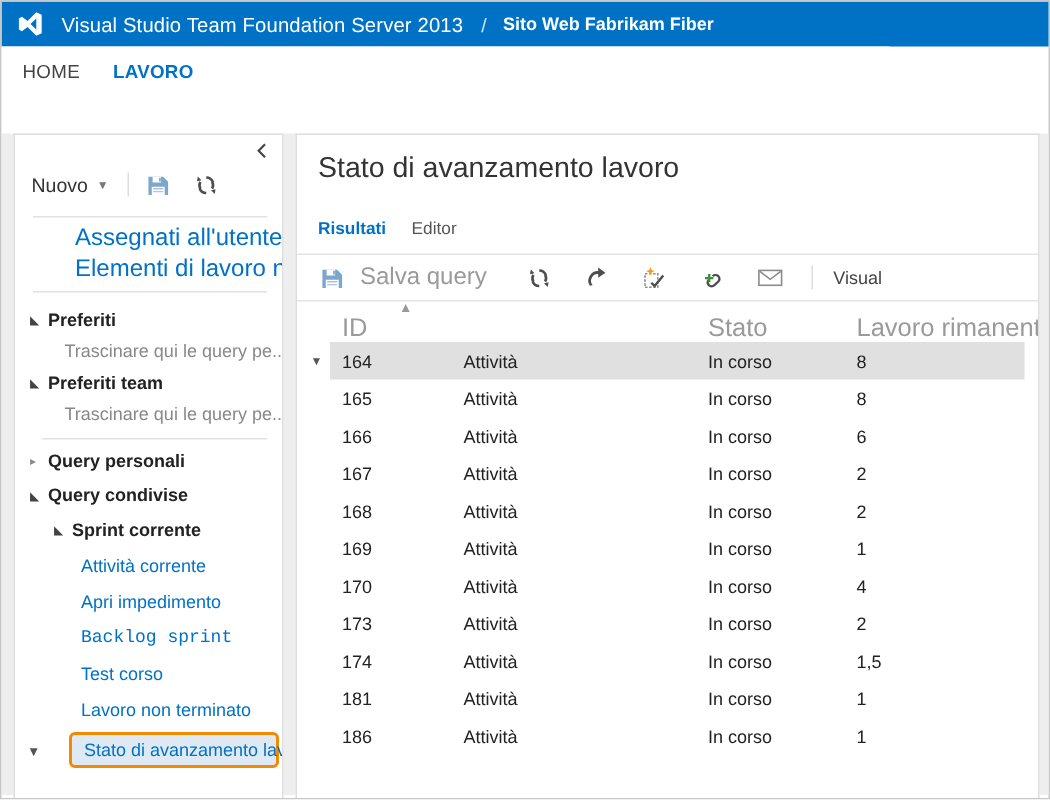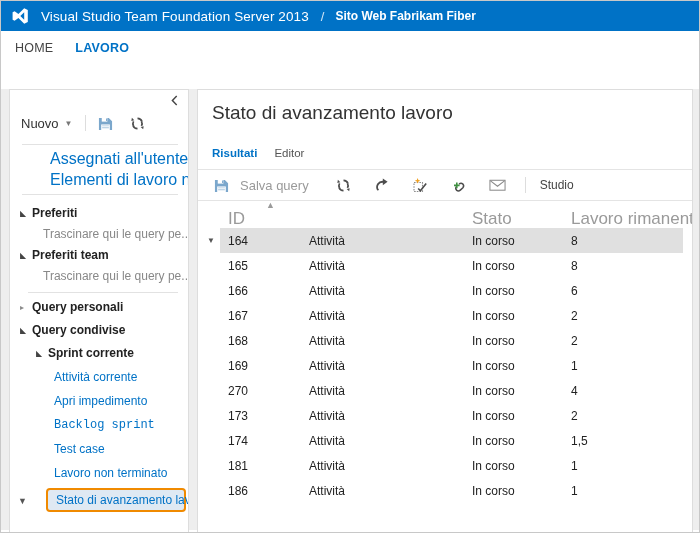--- a/index.html
+++ b/index.html
@@ -197,21 +197,21 @@
   .ctoolbar {
     position: absolute; left: 0; top: 80px;
     width: 494px; height: 30px;
     display: flex; align-items: center;
   }
   .ct-icon {
     width: 26px; height: 24px; cursor: pointer;
     display: flex; align-items: center; justify-content: center;
   }
   .ct-save-label {
-    font-size: 13px; color: #9a9a9a; margin-left: 6px; white-space: nowrap;
+    font-size: 16px; color: #9a9a9a; margin-left: 6px; white-space: nowrap;
     cursor: pointer;
   }
   .ct-gap { width: 22px; }
   .ct-sep { width: 1px; height: 16px; background: #dddddd; margin: 0 14px; }
   .ct-col {
     font-size: 12px; color: #444444; white-space: nowrap; cursor: pointer;
   }
 
   
   .grid {
@@ -343,21 +343,21 @@
       </div>
 
       <div class="sb-node" style="left:26px; top:256px;">
         <span class="tri">◣</span>
         <span class="lbl">Sprint corrente</span>
       </div>
 
       <div class="sb-leaf" style="left:44px; top:280px;">Attività corrente</div>
       <div class="sb-leaf" style="left:44px; top:304px;">Apri impedimento</div>
       <div class="sb-leaf" style="left:44px; top:328px;font-family:Liberation Mono, monospace;">Backlog sprint</div>
-      <div class="sb-leaf" style="left:44px; top:352px;">Test case</div>
+      <div class="sb-leaf" style="left:44px; top:352px;">Test corso</div>
       <div class="sb-leaf" style="left:44px; top:376px;">Lavoro non terminato</div>
 
       <div class="sb-selected" style="left:36px; top:398px; width:140px; height:24px;">
         <span>Stato di avanzamento lavoro</span>
       </div>
 
       <div class="sb-scroll-down" style="top:406px;">▼</div>
     </div>
 
     <div class="content">
@@ -419,21 +419,21 @@
         </div>
 
         <div class="ct-icon" style="margin-left:14px;">
           <svg width="17" height="14" viewBox="0 0 18 14">
             <rect x="1" y="2" width="16" height="10.5" fill="#ffffff" stroke="#8a8a8a" stroke-width="1.1"></rect>
             <path d="M1.6 2.6 L9 8.3 L16.4 2.6" fill="none" stroke="#8a8a8a" stroke-width="1.1"></path>
           </svg>
         </div>
 
         <div class="ct-sep"></div>
-        <div class="ct-col">Studio</div>
+        <div class="ct-col">Visual</div>
       </div>
 
       <div class="content-hr" style="top:110px;"></div>
 
       <div class="grid">
         <div class="grid-head">
           <div class="sort-arrow">▲</div>
           <div class="hcell col-id">ID</div>
           <div class="hcell col-state">Stato</div>
           <div class="hcell col-rem">Lavoro rimanente</div>
@@ -483,21 +483,21 @@
         <div class="grid-row">
           <div class="rowbg"></div>
           <div class="cell col-id">169</div>
           <div class="cell col-type">Attività</div>
           <div class="cell col-state">In corso</div>
           <div class="cell col-rem">1</div>
         </div>
 
         <div class="grid-row">
           <div class="rowbg"></div>
-          <div class="cell col-id">270</div>
+          <div class="cell col-id">170</div>
           <div class="cell col-type">Attività</div>
           <div class="cell col-state">In corso</div>
           <div class="cell col-rem">4</div>
         </div>
 
         <div class="grid-row">
           <div class="rowbg"></div>
           <div class="cell col-id">173</div>
           <div class="cell col-type">Attività</div>
           <div class="cell col-state">In corso</div>

